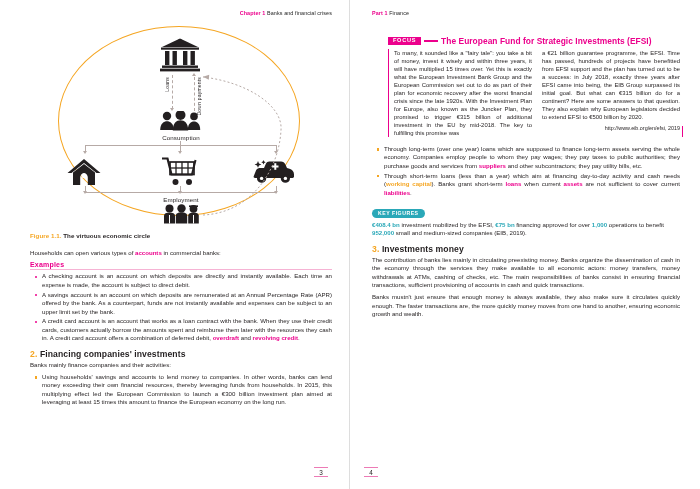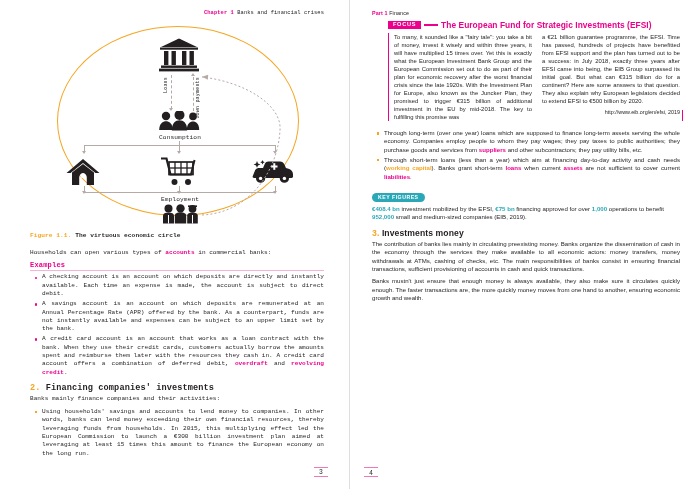--- a/index.html
+++ b/index.html
@@ -20,21 +20,21 @@
     height: 489px;
     display: flex;
   }
   .page {
     position: relative;
     width: 350px;
     height: 489px;
     box-sizing: border-box;
     background: #ffffff;
   }
-  .page-left { padding: 10px 26px 0 30px; font-family: Liberation Mono, monospace; }
+  .page-left { padding: 10px 18px 0 30px; }
   .page-right { padding: 10px 20px 0 22px; }
   .gutter {
     position: absolute;
     left: 349px; top: 0;
     width: 2px; height: 489px;
     background: linear-gradient(to right,#e9e9e9,#d2d2d2,#f4f4f4);
   }
 
   
   .runhead {
@@ -157,21 +157,21 @@
     margin: 6px 0 2px 0;
     color: #231f20;
     font-weight: bold;
     letter-spacing: .1px;
   }
   h2.section .num { color: #f5a623; }
 
   
   .focus-box {
     position: relative;
-    margin: 4px 0 8px 0;
+    margin: 20px 0 8px 0;
     padding: 0 0 0 16px;
   }
   .focus-head {
     display: flex;
     align-items: center;
     gap: 3px;
     margin-bottom: 3px;
   }
   .focus-tag {
     background: #ec008c;

